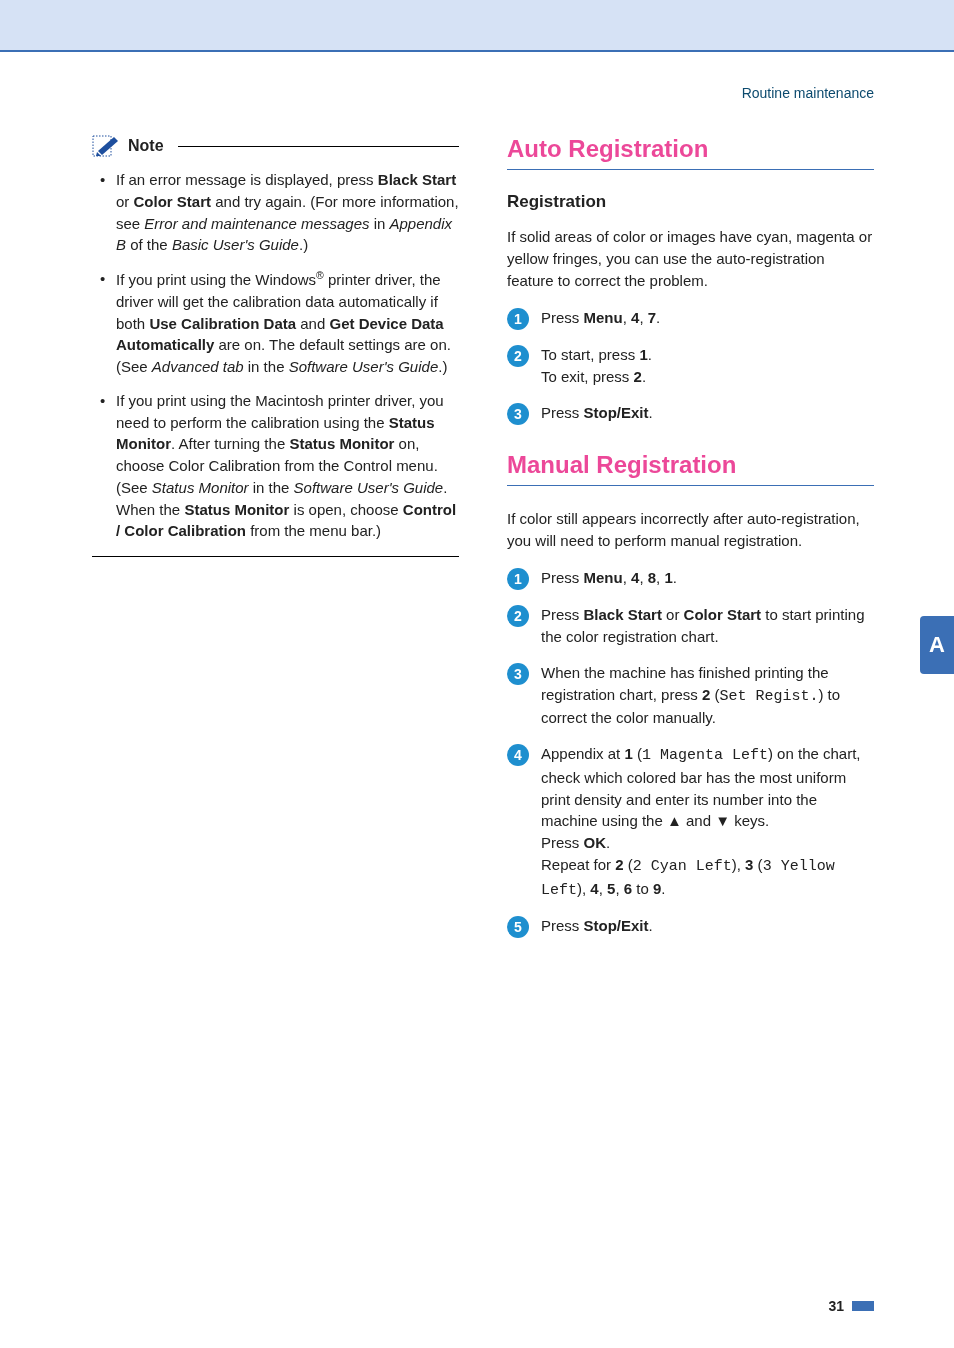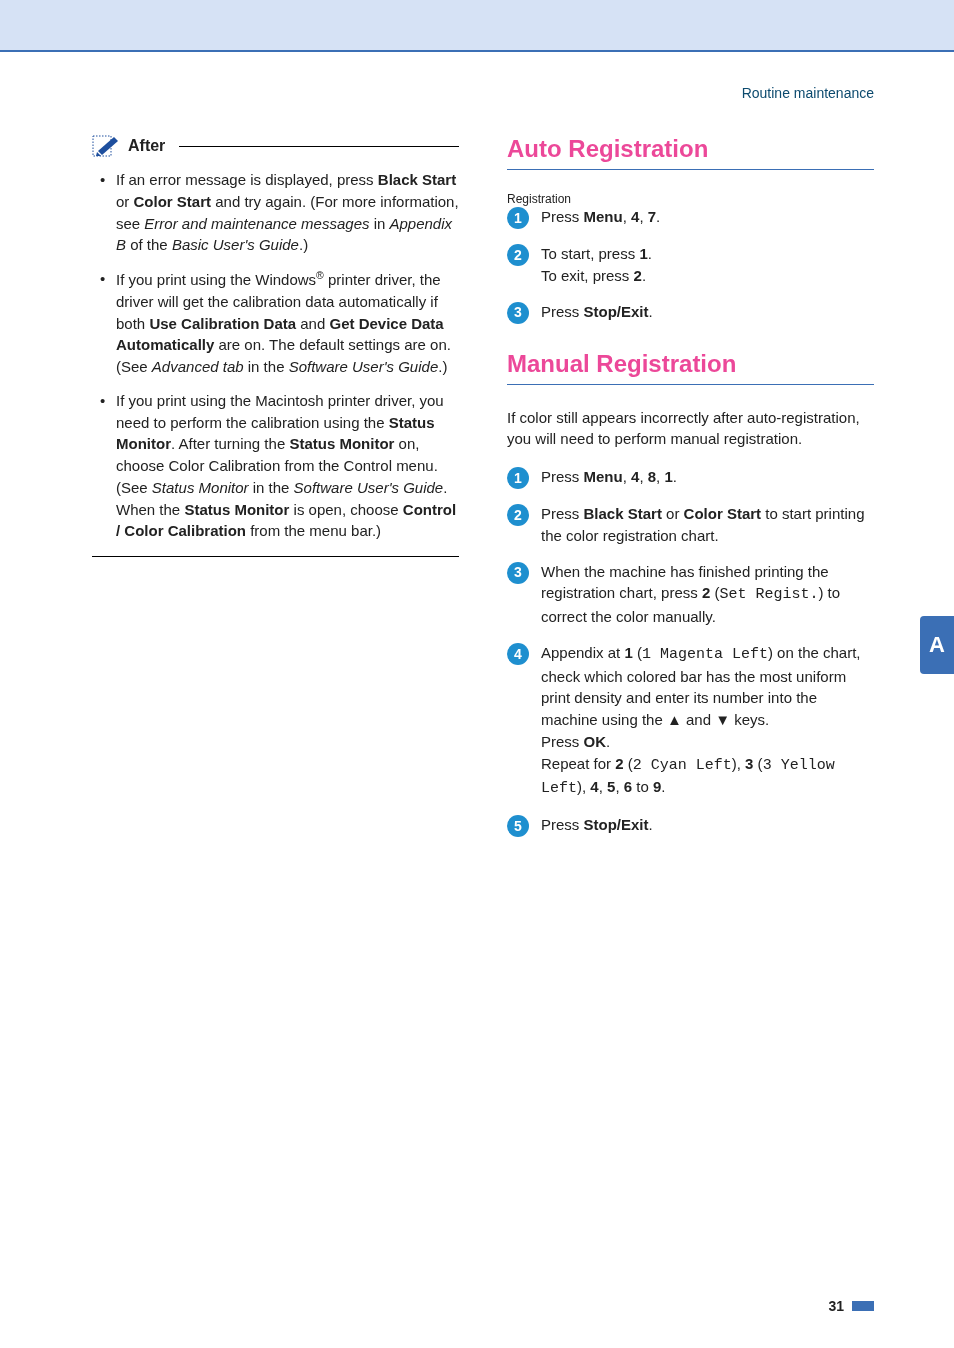--- a/index.html
+++ b/index.html
@@ -82,22 +82,23 @@
   sup { font-size: 0.7em; vertical-align: super; }
   h2.section {
     color: #ec4899;
     font-size: 24px;
     font-weight: bold;
     border-bottom: 1.5px solid #3b6fb5;
     padding-bottom: 6px;
     margin-bottom: 22px;
   }
   h3.subsection {
-    font-size: 12px;
-    font-weight: normal;
+    font-size: 17px;
+    font-weight: bold;
+    margin-bottom: 14px;
   }
   p.body {
     line-height: 1.45;
     margin-bottom: 16px;
   }
   .steps {
     list-style: none;
   }
   .steps li {
     display: flex;
@@ -163,41 +164,42 @@
 
 <div class="content">
 
   <div class="col">
     <div class="note-head">
       <svg class="note-icon" viewBox="0 0 28 22">
         <rect x="1" y="1" width="18" height="20" fill="none" stroke="#1e4f9e" stroke-width="1" stroke-dasharray="1.5,1.5"></rect>
         <path d="M6 16 L22 2 L26 6 L10 20 Z" fill="#1e4f9e"></path>
         <path d="M5 17 L9 21 L4 21 Z" fill="#1e4f9e"></path>
       </svg>
-      <span class="note-title">After</span>
+      <span class="note-title">Note</span>
       <div class="note-rule"></div>
     </div>
     <div class="note-list">
       <ul>
         <li>
           <span>If an error message is displayed, press </span><span class="b">Black Start</span><span> or </span><span class="b">Color Start</span><span> and try again. (For more information, see </span><span class="i">Error and maintenance messages</span><span> in </span><span class="i">Appendix B</span><span> of the </span><span class="i">Basic User's Guide</span><span>.)</span>
         </li>
         <li>
           <span>If you print using the Windows</span><sup>®</sup><span> printer driver, the driver will get the calibration data automatically if both </span><span class="b">Use Calibration Data</span><span> and </span><span class="b">Get Device Data Automatically</span><span> are on. The default settings are on. (See </span><span class="i">Advanced tab</span><span> in the </span><span class="i">Software User's Guide</span><span>.)</span>
         </li>
         <li>
           <span>If you print using the Macintosh printer driver, you need to perform the calibration using the </span><span class="b">Status Monitor</span><span>. After turning the </span><span class="b">Status Monitor</span><span> on, choose Color Calibration from the Control menu. (See </span><span class="i">Status Monitor</span><span> in the </span><span class="i">Software User's Guide</span><span>. When the </span><span class="b">Status Monitor</span><span> is open, choose </span><span class="b">Control / Color Calibration</span><span> from the menu bar.)</span>
         </li>
       </ul>
     </div>
   </div>
 
   <div class="col">
     <h2 class="section">Auto Registration</h2>
     <h3 class="subsection">Registration</h3>
+    <p class="body">If solid areas of color or images have cyan, magenta or yellow fringes, you can use the auto-registration feature to correct the problem.</p>
     <ol class="steps">
       <li>
         <span class="step-num">1</span>
         <span class="step-body">
           <span>Press </span><span class="b">Menu</span><span>, </span><span class="b">4</span><span>, </span><span class="b">7</span><span>.</span>
         </span>
       </li>
       <li>
         <span class="step-num">2</span>
         <span class="step-body">

